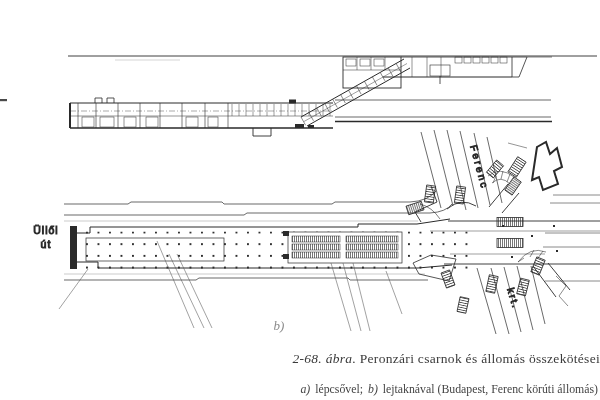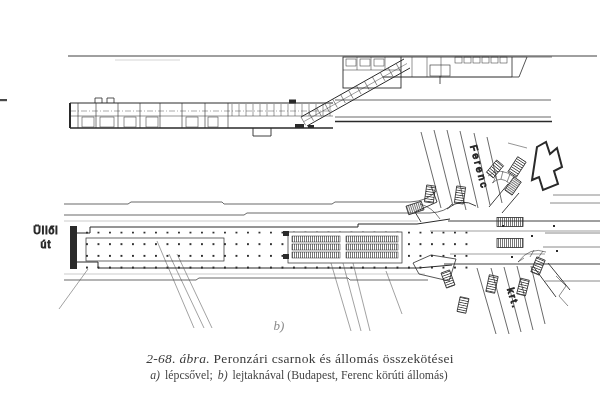--- a/index.html
+++ b/index.html
@@ -1,24 +1,24 @@
 <!DOCTYPE html>
 <html><head>
 <meta charset="utf-8">
 <style>
   html,body{margin:0;padding:0;background:#fff;}
   .page{position:relative;width:600px;height:400px;background:#ffffff;overflow:hidden;
         font-family:"Liberation Serif", serif;}
   .page svg{position:absolute;left:0;top:0;}
   .panel-label{position:absolute;left:262px;top:318px;width:34px;text-align:center;
         font-style:italic;font-size:13px;color:#8a8a8a;}
-  .caption{position:absolute;left:0;right:0;top:351px;text-align:center;color:#3a3a3a;}
+  .caption{position:absolute;left:0;right:0;top:351px;text-align:right;color:#3a3a3a;}
   .caption-line1{font-size:13.5px;letter-spacing:.3px;}
   .caption-line1 .fig-num{font-style:italic;}
-  .caption-line2{font-size:11.8px;margin-top:1px;color:#444;}
+  .caption-line2{font-size:11.8px;margin-top:15px;color:#444;}
   .caption-line2 .it{font-style:italic;}
   .caption-line2 span{margin-right:2px;}
   text{font-family:"Liberation Sans", sans-serif;}
 </style>
 </head>
 <body>
 
 <div class="page">
 
 <svg width="600" height="400" viewBox="0 0 600 400">

